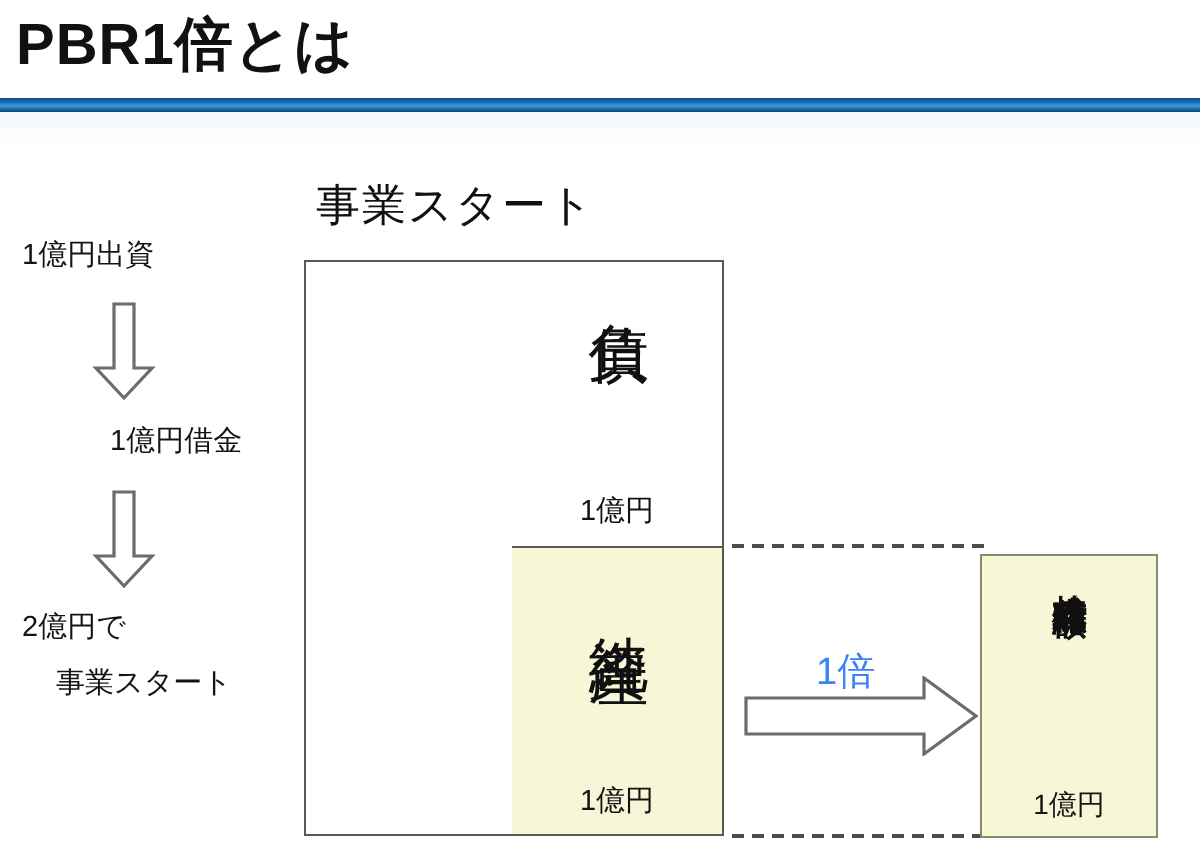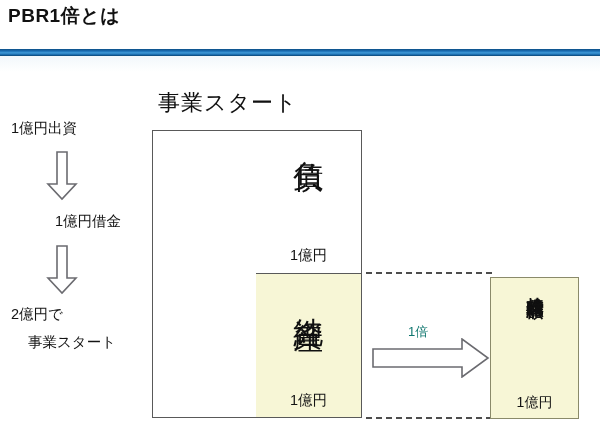--- a/index.html
+++ b/index.html
@@ -14,21 +14,21 @@
     overflow: hidden;
     font-family: "Liberation Sans", "DejaVu Sans", sans-serif;
     color: #1a1a1a;
   }
 
   
   #page-title {
     position: absolute;
     left: 8px;
     top: 3px;
-    font-size: 19px;
+    font-size: 29px;
     font-weight: 700;
     letter-spacing: 0.5px;
     color: #111111;
     white-space: nowrap;
   }
   #title-rule {
     position: absolute;
     left: 0px;
     top: 49px;
     width: 600px;
@@ -197,22 +197,22 @@
     border-top: 2px dashed #4d4d4d;
   }
   #dash-top { top: 272px; }
   #dash-bottom { top: 417px; }
 
   
   #multiplier-label {
     position: absolute;
     left: 408px;
     top: 323px;
-    font-size: 13px;
-    color: #0f766e;
+    font-size: 19px;
+    color: #3b82f6;
     white-space: nowrap;
   }
   #right-arrow {
     position: absolute;
     left: 372px;
     top: 338px;
     width: 118px;
     height: 40px;
   }
 

